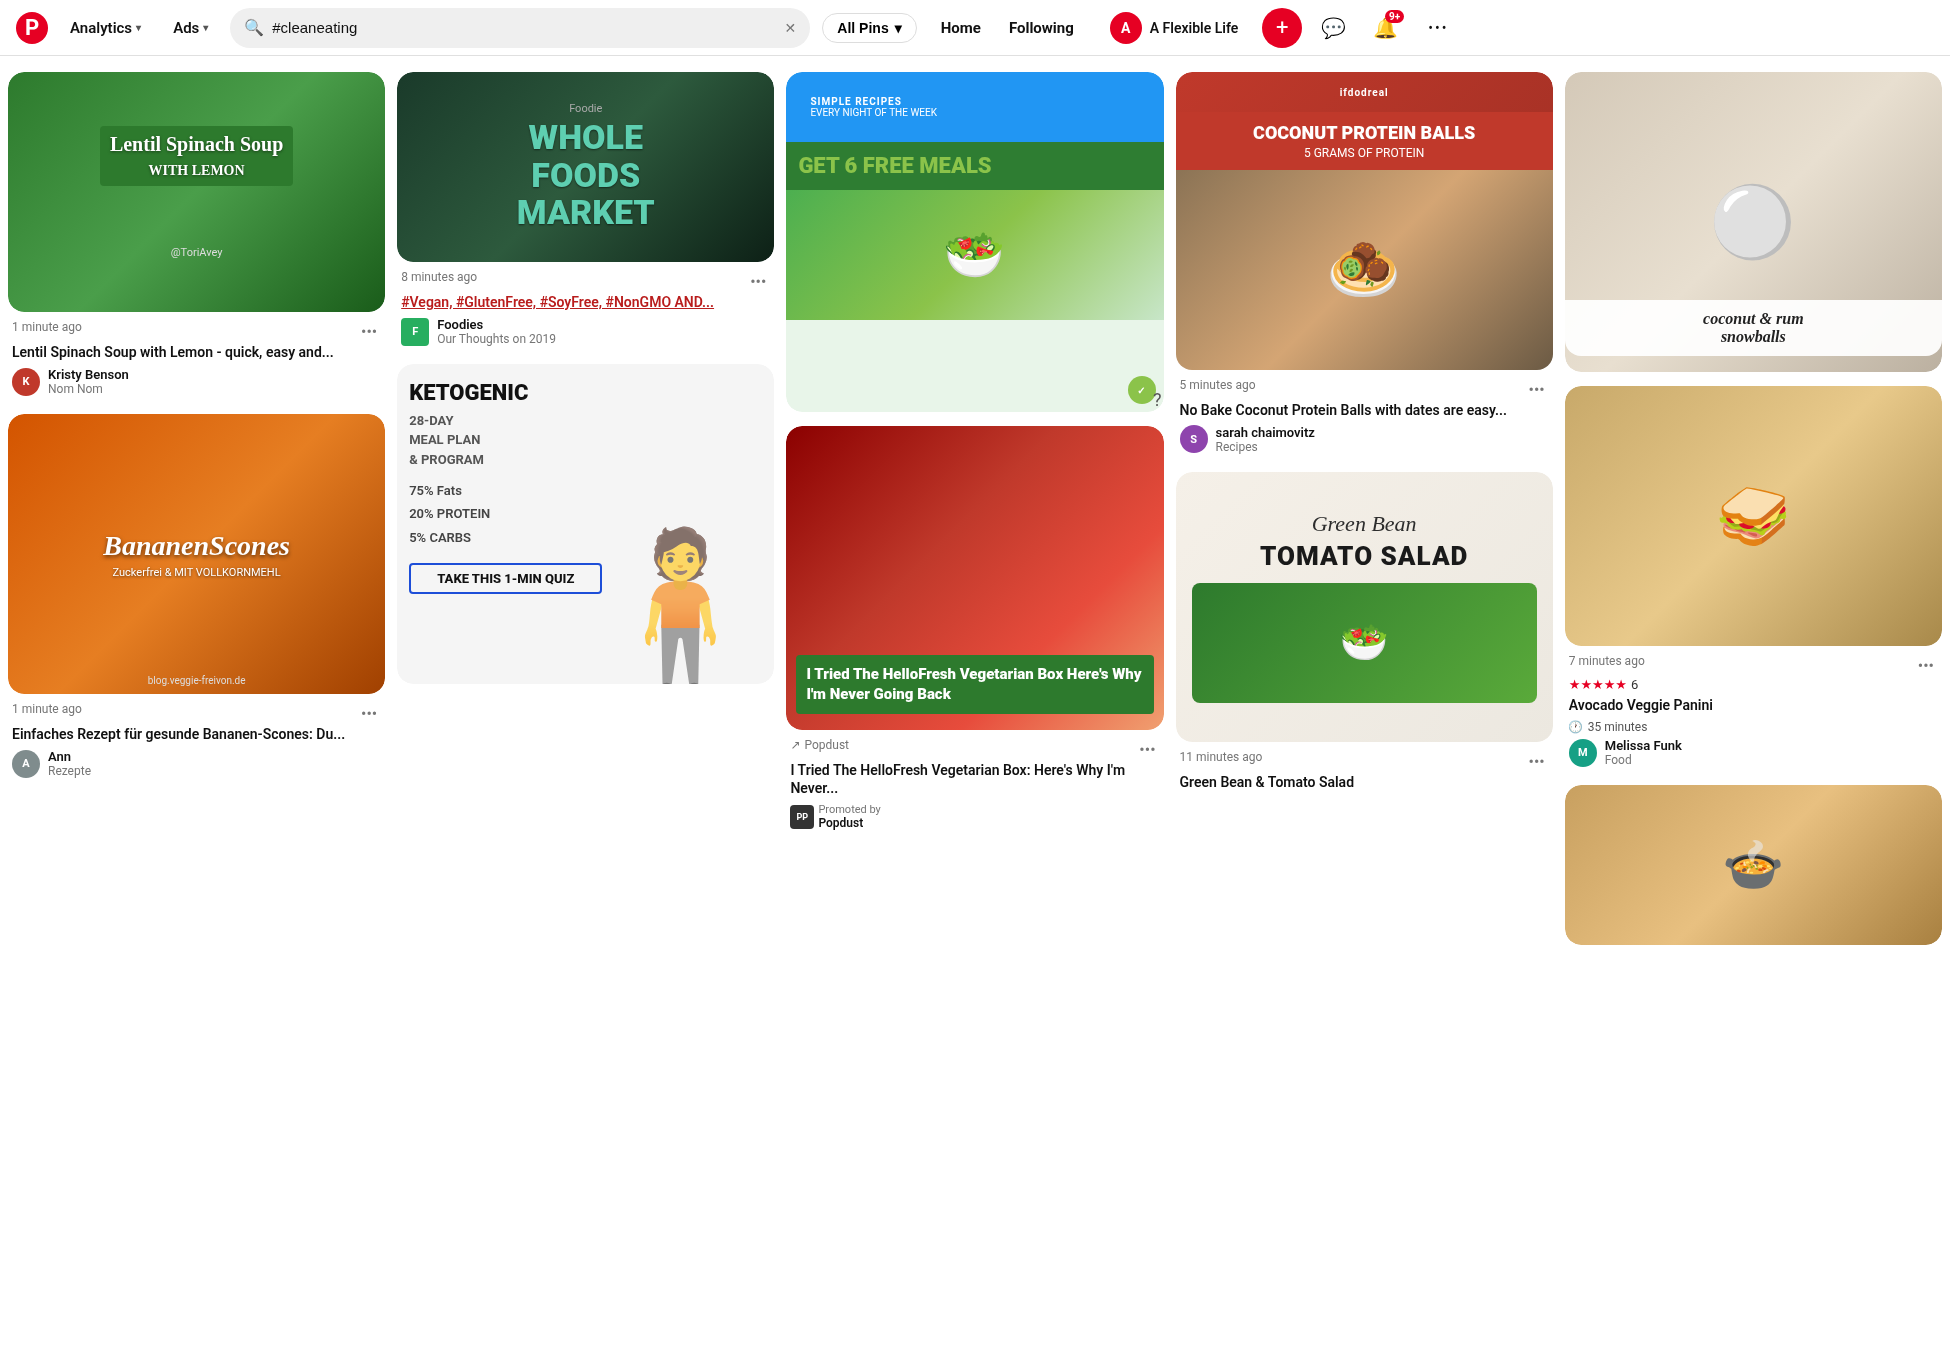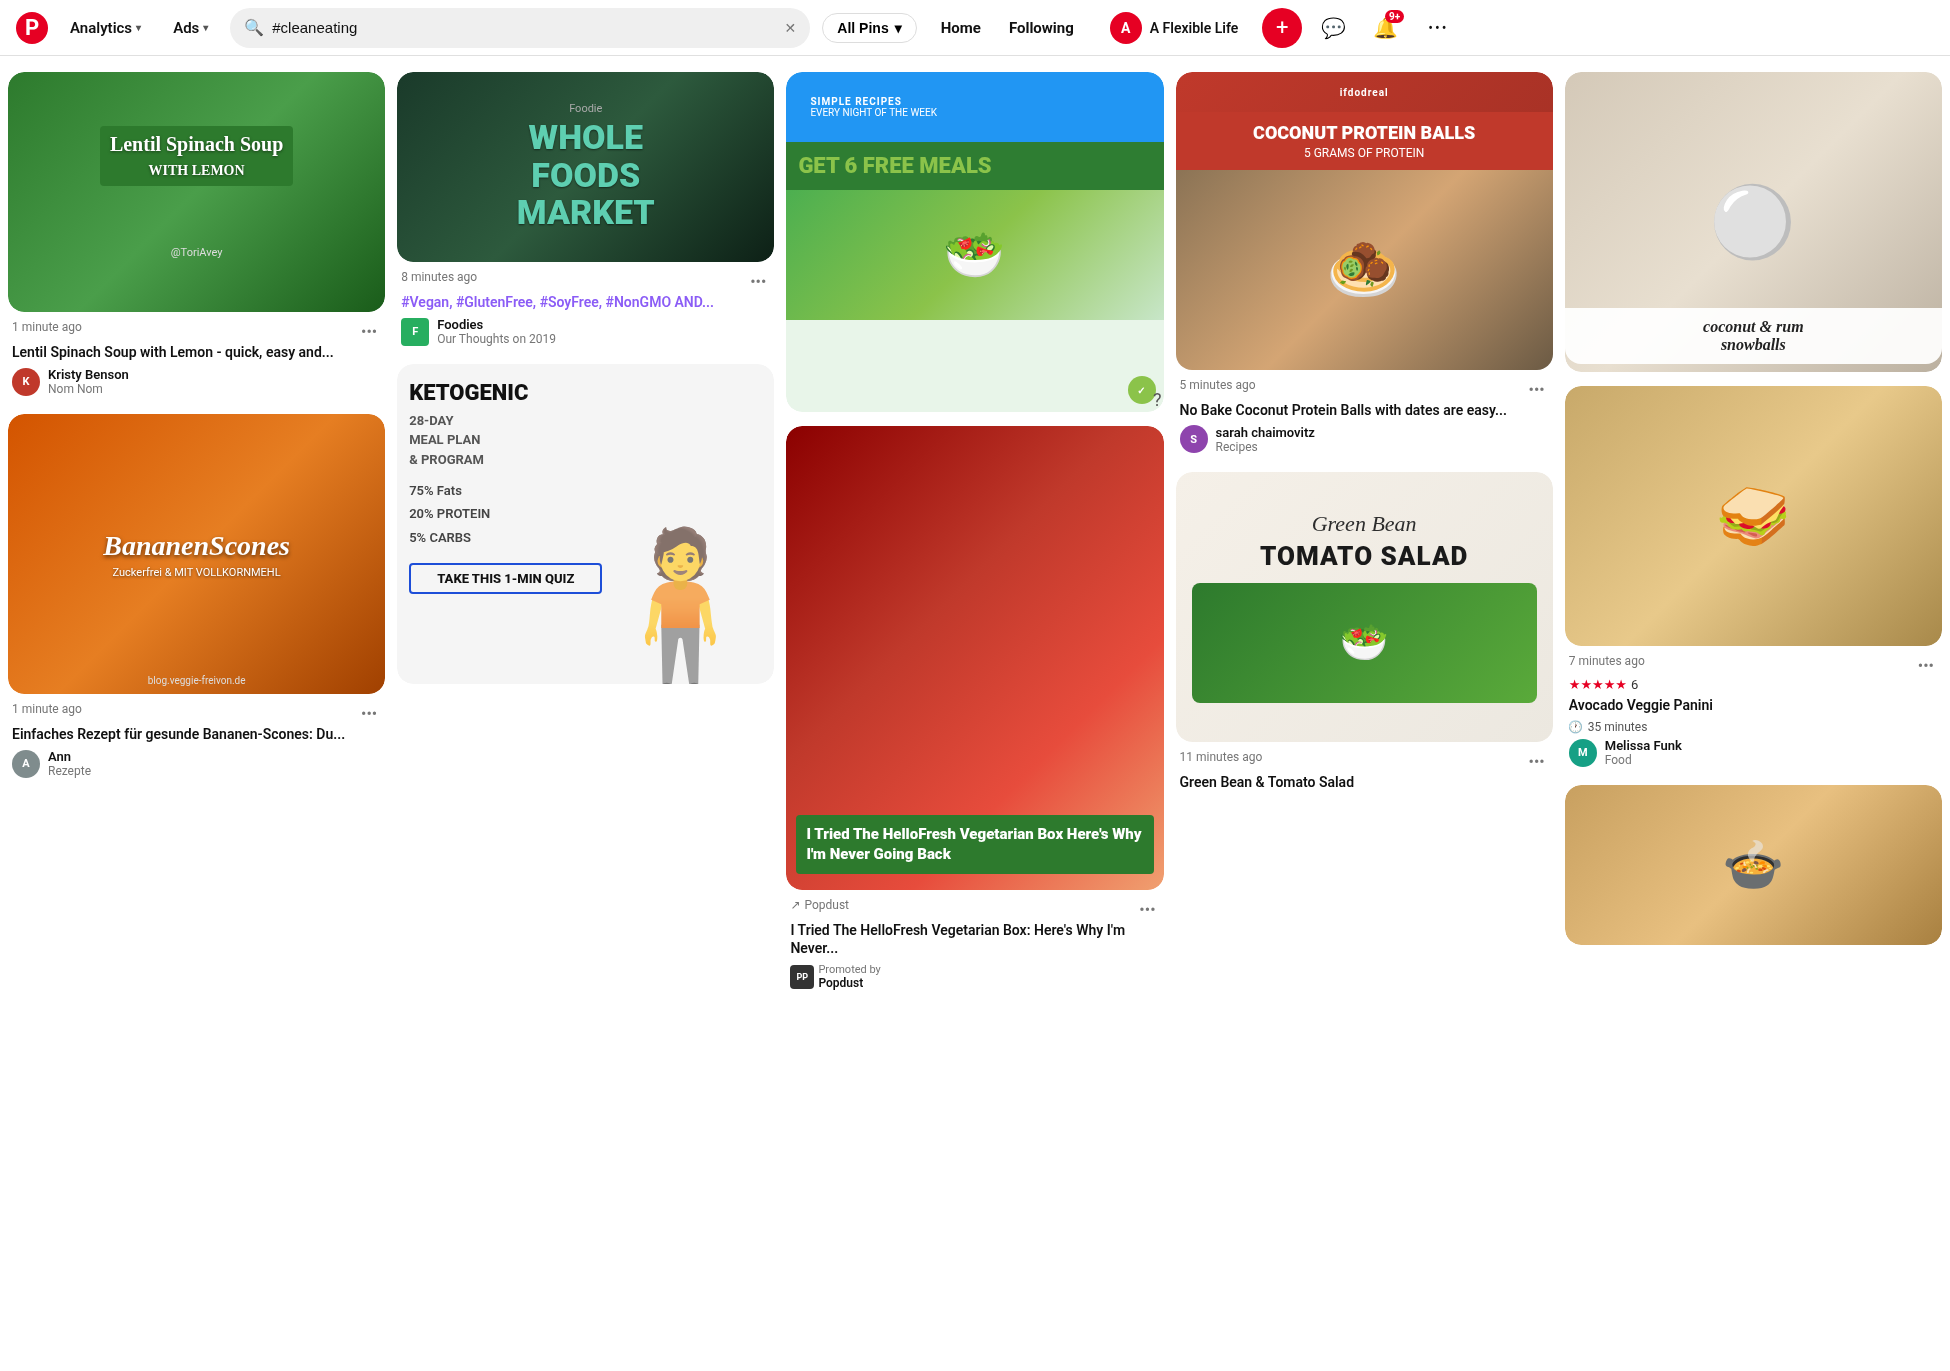--- a/index.html
+++ b/index.html
@@ -344,21 +344,21 @@
             <div style="font-size:11px; color:#aaa; margin-bottom:4px;">Foodie</div>
             <div style="font-size:34px; font-weight:900; color:#5ecfb1; text-align:center; text-shadow:0 1px 2px rgba(0,0,0,0.5); line-height:1.1;">WHOLE<br>FOODS<br>MARKET</div>
           </div>
         </div>
       </div>
       <div class="pin-meta">
         <div style="display:flex; justify-content:space-between; align-items:flex-start;">
           <span class="pin-timestamp">8 minutes ago</span>
           <span class="pin-options">•••</span>
         </div>
-        <div class="pin-title" style="color:#8b5cf6;">#Vegan, #GlutenFree, #SoyFree, #NonGMO AND...</div>
+        <div class="pin-title" style="color:#b91c1c;text-decoration:underline;">#Vegan, #GlutenFree, #SoyFree, #NonGMO AND...</div>
         <div class="pin-user">
           <div class="user-avatar" style="background:#27ae60; border-radius:4px;">F</div>
           <div class="user-info">
             <span class="user-name">Foodies</span>
             <span class="user-board">Our Thoughts on 2019</span>
           </div>
         </div>
       </div>
     </div>
 
@@ -390,21 +390,21 @@
             <span style="font-size:50px;">🥗</span>
           </div>
           <div style="position:absolute; bottom:8px; right:8px; background:#8bc34a; border-radius:50%; width:28px; height:28px; display:flex; align-items:center; justify-content:center; font-size:10px; color:#fff; font-weight:bold;">✓</div>
           <div style="position:absolute; bottom:2px; right:2px; font-size:18px; color:#555;">?</div>
         </div>
       </div>
     </div>
 
     <div class="pin-card" style="column-span: none;">
       <div class="pin-image-wrap">
-        <div style="background: linear-gradient(135deg, #8B0000 0%, #c0392b 40%, #e74c3c 70%, #f0a070 100%); height:464px; position:relative; overflow:hidden; border-radius:16px;">
+        <div style="background: linear-gradient(135deg, #8B0000 0%, #c0392b 40%, #e74c3c 70%, #f0a070 100%); height:304px; position:relative; overflow:hidden; border-radius:16px;">
           <div style="position:absolute; bottom:16px; left:0; right:0; padding:0 10px;">
             <div style="background:#2d7a2d; padding:10px; border-radius:4px; font-size:15px; font-weight:900; color:#fff; line-height:1.3;">I Tried The HelloFresh Vegetarian Box Here's Why I'm Never Going Back</div>
           </div>
         </div>
       </div>
       <div class="pin-meta">
         <div style="display:flex; justify-content:space-between; align-items:flex-start;">
           <div class="source-badge">
             <span>↗</span>
             <span>Popdust</span>
@@ -469,21 +469,21 @@
         <div class="pin-title">Green Bean &amp; Tomato Salad</div>
       </div>
     </div>
 
     <div class="pin-card">
       <div class="pin-image-wrap">
         <div style="background:linear-gradient(135deg,#d4c9b8,#e8dfd0,#bbb0a0); height:300px; position:relative; overflow:hidden; border-radius:16px;">
           <div style="display:flex; align-items:center; justify-content:center; height:100%;">
             <span style="font-size:70px;">⚪</span>
           </div>
-          <div style="position:absolute; bottom:8px; left:0; right:0; background:rgba(255,255,255,0.93); padding:10px 12px; font-family:Georgia,serif; font-style:italic; font-size:16px; font-weight:bold; color:#222; text-align:center; border-radius:0 0 16px 16px;">coconut &amp; rum<br>snowballs</div>
+          <div style="position:absolute; bottom:16px; left:0; right:0; background:rgba(255,255,255,0.93); padding:10px 12px; font-family:Georgia,serif; font-style:italic; font-size:16px; font-weight:bold; color:#222; text-align:center; border-radius:0 0 16px 16px;">coconut &amp; rum<br>snowballs</div>
         </div>
       </div>
     </div>
 
     <div class="pin-card">
       <div class="pin-image-wrap">
         <div style="background:linear-gradient(135deg,#c8a96a,#e8c98a,#a8894a); height:260px; position:relative; overflow:hidden; border-radius:16px; display:flex; align-items:center; justify-content:center;">
           <span style="font-size:60px;">🥪</span>
         </div>
       </div>

